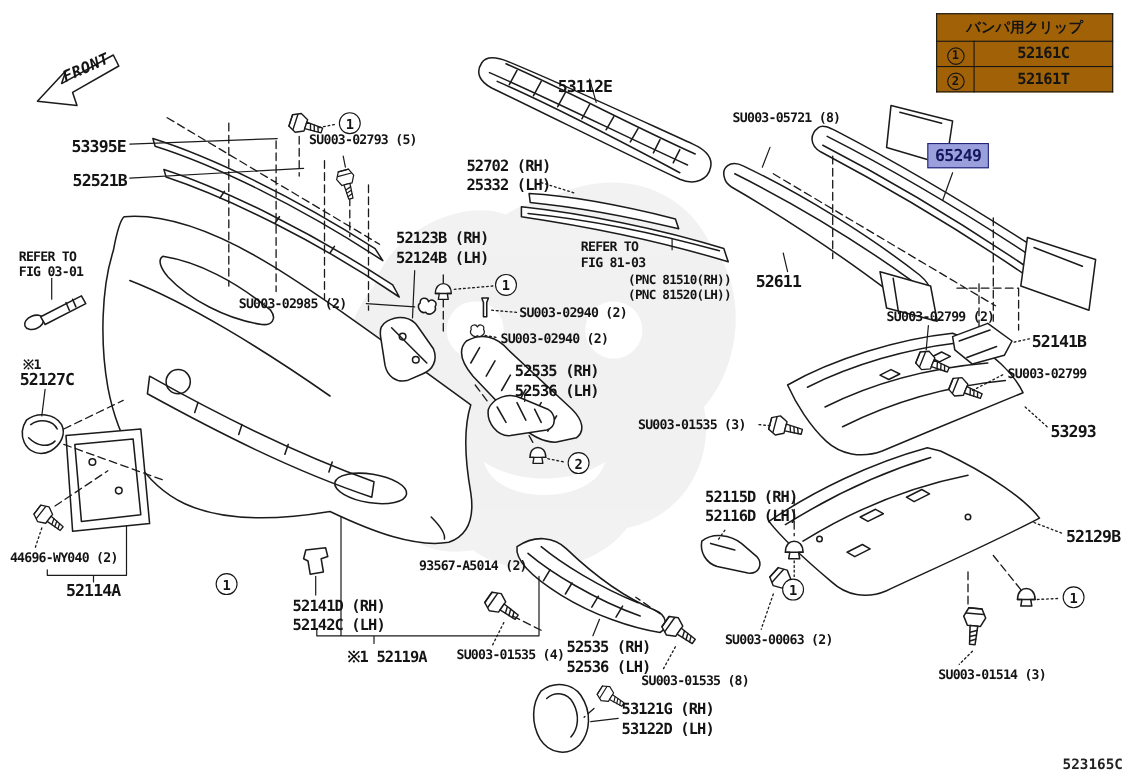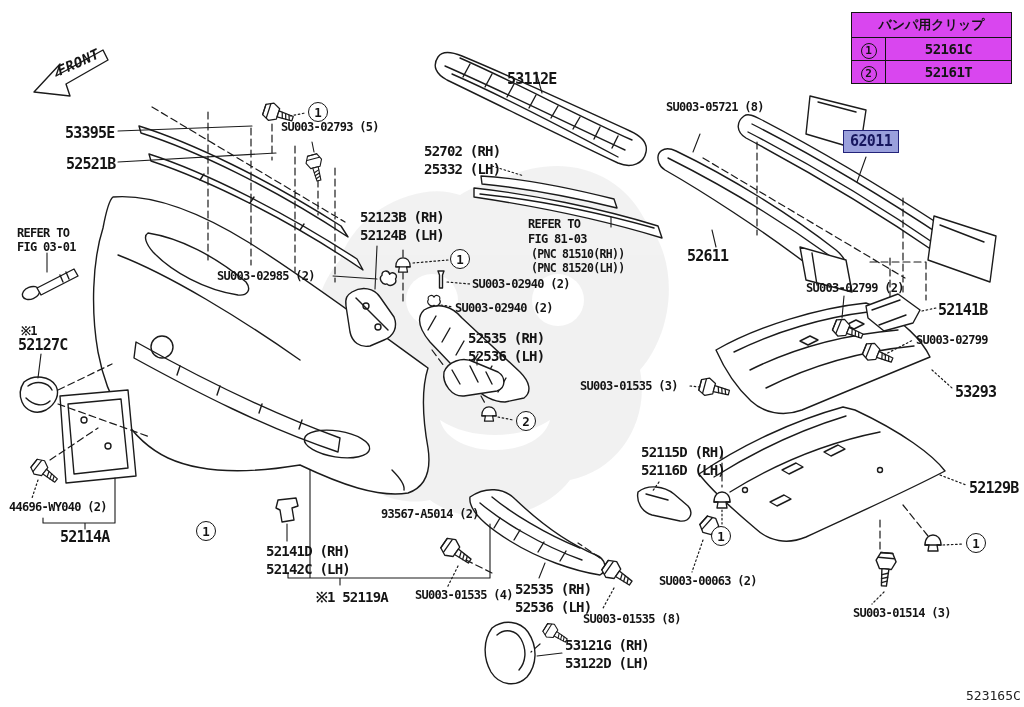--- a/index.html
+++ b/index.html
@@ -8,39 +8,39 @@
   svg{position:absolute;left:0;top:0;}
   .s{stroke:#1b1b1b;stroke-width:1.4;fill:none;stroke-linecap:round;stroke-linejoin:round;}
   .f{fill:#fff;}
   .dash{stroke-dasharray:7 4;stroke-width:1.2;}
   .dot{stroke-dasharray:1.6 2.6;stroke-width:1.2;}
   .thin{stroke-width:1.1;}
   .lbl{position:absolute;font-weight:bold;color:#141414;white-space:nowrap;
        font-size:12px;letter-spacing:-0.7px;}
   .pn14{font-size:14px;letter-spacing:-0.8px;}
   .pn15{font-size:15px;letter-spacing:-0.8px;}
-  .sm{font-size:11.5px;}
+  .sm{font-size:11.5px;margin-left:40px;}
   .jp{font-family:"DejaVu Sans","Liberation Sans",sans-serif;letter-spacing:0;}
   .co{position:absolute;width:20px;height:20px;border:1.8px solid #141414;border-radius:50%;
       background:#fff;font-size:12.5px;font-weight:bold;display:flex;align-items:center;
       justify-content:center;color:#141414;box-sizing:border-box;z-index:5;}
   .hl{position:absolute;background:#9aa0dc;border:1.5px solid #23237a;color:#16165e;
       font-weight:bold;font-size:15px;letter-spacing:-0.6px;padding:1px 6px 2px;z-index:5;}
-  .tbl{position:absolute;left:851px;top:12px;border-collapse:collapse;background:#d946ef;z-index:5;}
+  .tbl{position:absolute;left:851px;top:12px;border-collapse:collapse;background:#a16207;z-index:5;}
   .tbl td{border:1.8px solid #141414;text-align:center;font-weight:bold;color:#141414;
           padding:0;box-sizing:border-box;}
   .tbl .tt{width:160px;height:25px;font-size:13px;}
   .tbl .sym{width:34px;height:23px;}
   .tbl .prt{width:126px;height:23px;font-size:14px;letter-spacing:-0.5px;}
   .cos{display:inline-flex;width:16px;height:16px;border:1.6px solid #141414;border-radius:50%;
        align-items:center;justify-content:center;font-size:11px;font-weight:bold;box-sizing:border-box;}
   .front{position:absolute;left:56px;top:54px;transform:rotate(-24deg);font-style:italic;
          font-weight:bold;font-size:14px;letter-spacing:0.5px;color:#141414;z-index:4;}
   .foot{position:absolute;left:42px;top:661px;font-weight:bold;font-size:12.5px;color:#141414;}
-  .code{position:absolute;left:966px;top:688px;font-size:13px;font-weight:normal;color:#222;}
+  .code{position:absolute;left:966px;top:688px;font-size:13px;font-weight:bold;color:#222;}
 </style>
 </head>
 <body>
 
 <div id="stage">
 
 <svg width="1024" height="707" viewBox="0 0 1024 707">
   <defs>
     <g id="bolt">
       <path d="M-9,-6 L-1,-10 L7,-6 L7,6 L-1,10 L-9,6 Z" fill="#fff"></path>
@@ -274,21 +274,21 @@
     <td class="sym"><span class="cos">1</span></td>
     <td class="prt">52161C</td>
   </tr>
   <tr>
     <td class="sym"><span class="cos">2</span></td>
     <td class="prt">52161T</td>
   </tr>
 </tbody>
     </table>
 
-<div class="hl" style="left:843px;top:130px">62011</div>
+<div class="hl" style="left:843px;top:130px">65249</div>
 
 <div class="lbl pn15" style="left:65px;top:124px">53395E</div>
 <div class="lbl pn15" style="left:66px;top:155px">52521B</div>
 <div class="lbl pn15" style="left:507px;top:70px">53112E</div>
 <div class="lbl" style="left:281px;top:120px">SU003-02793 (5)</div>
 <div class="lbl pn14" style="left:424px;top:143px">52702 (RH)</div>
 <div class="lbl pn14" style="left:424px;top:161px">25332 (LH)</div>
 <div class="lbl" style="left:666px;top:100px">SU003-05721 (8)</div>
 <div class="lbl pn15" style="left:687px;top:247px">52611</div>
 <div class="lbl" style="left:528px;top:217px">REFER TO</div>

